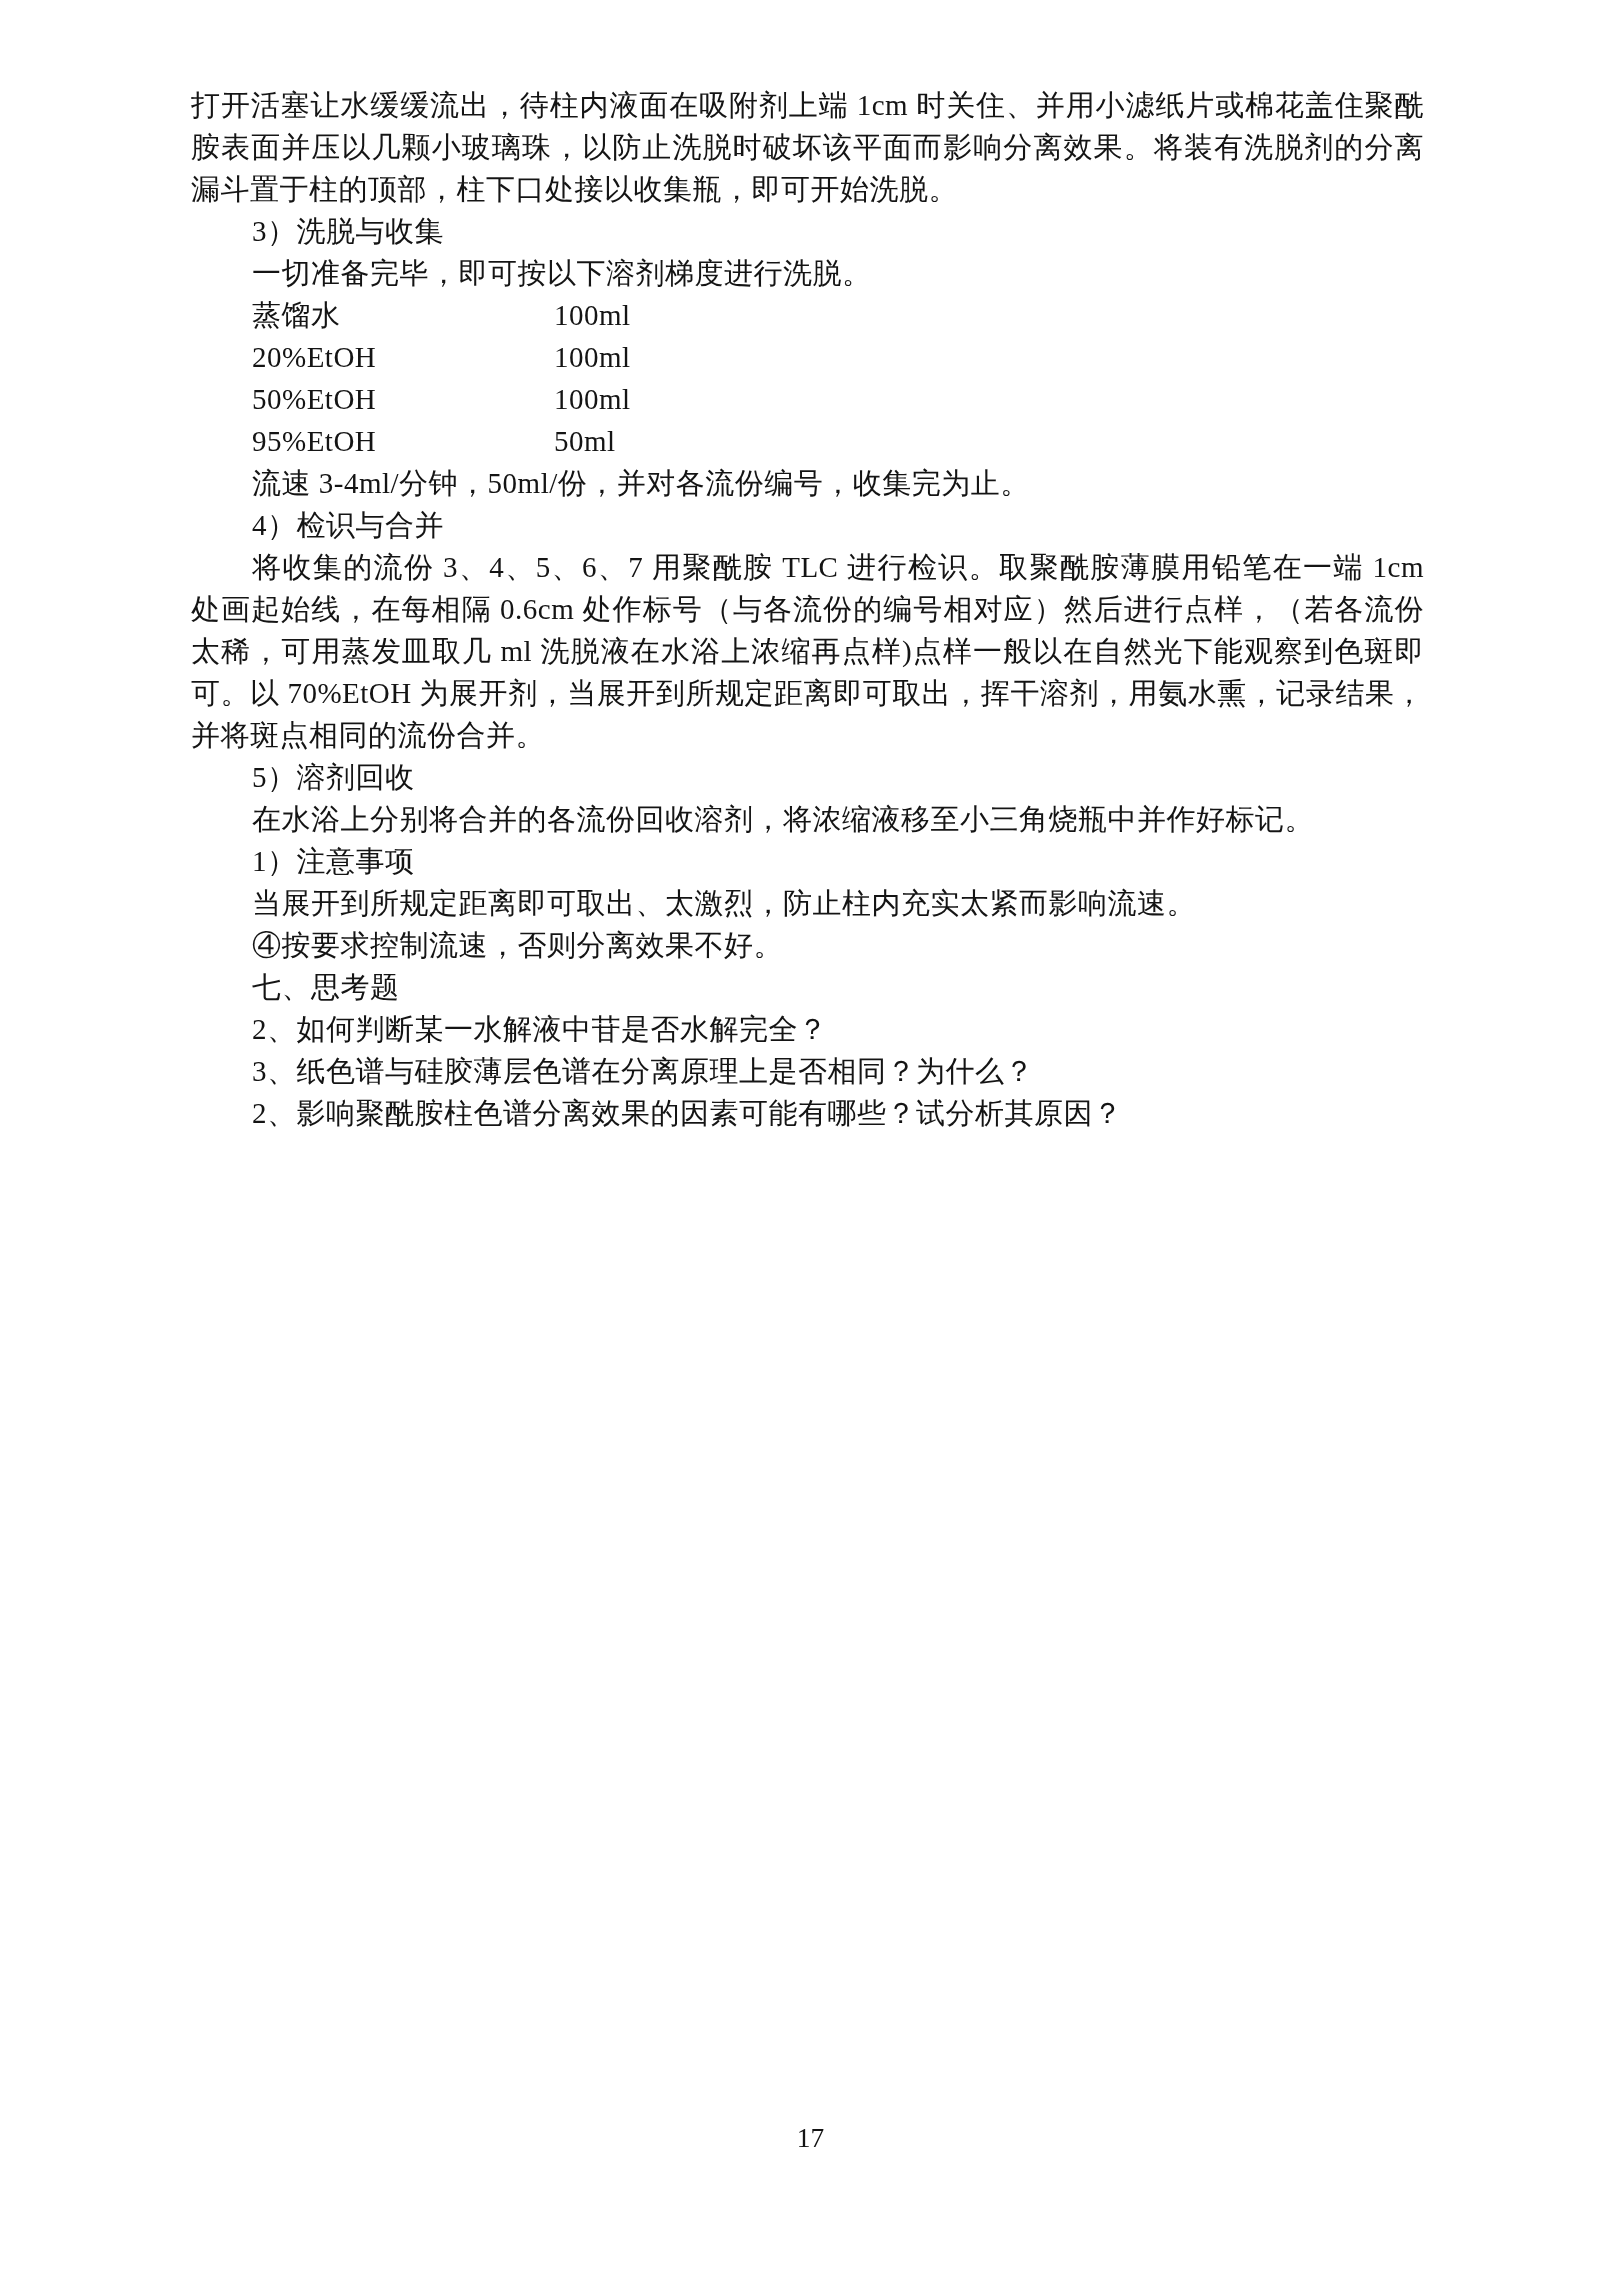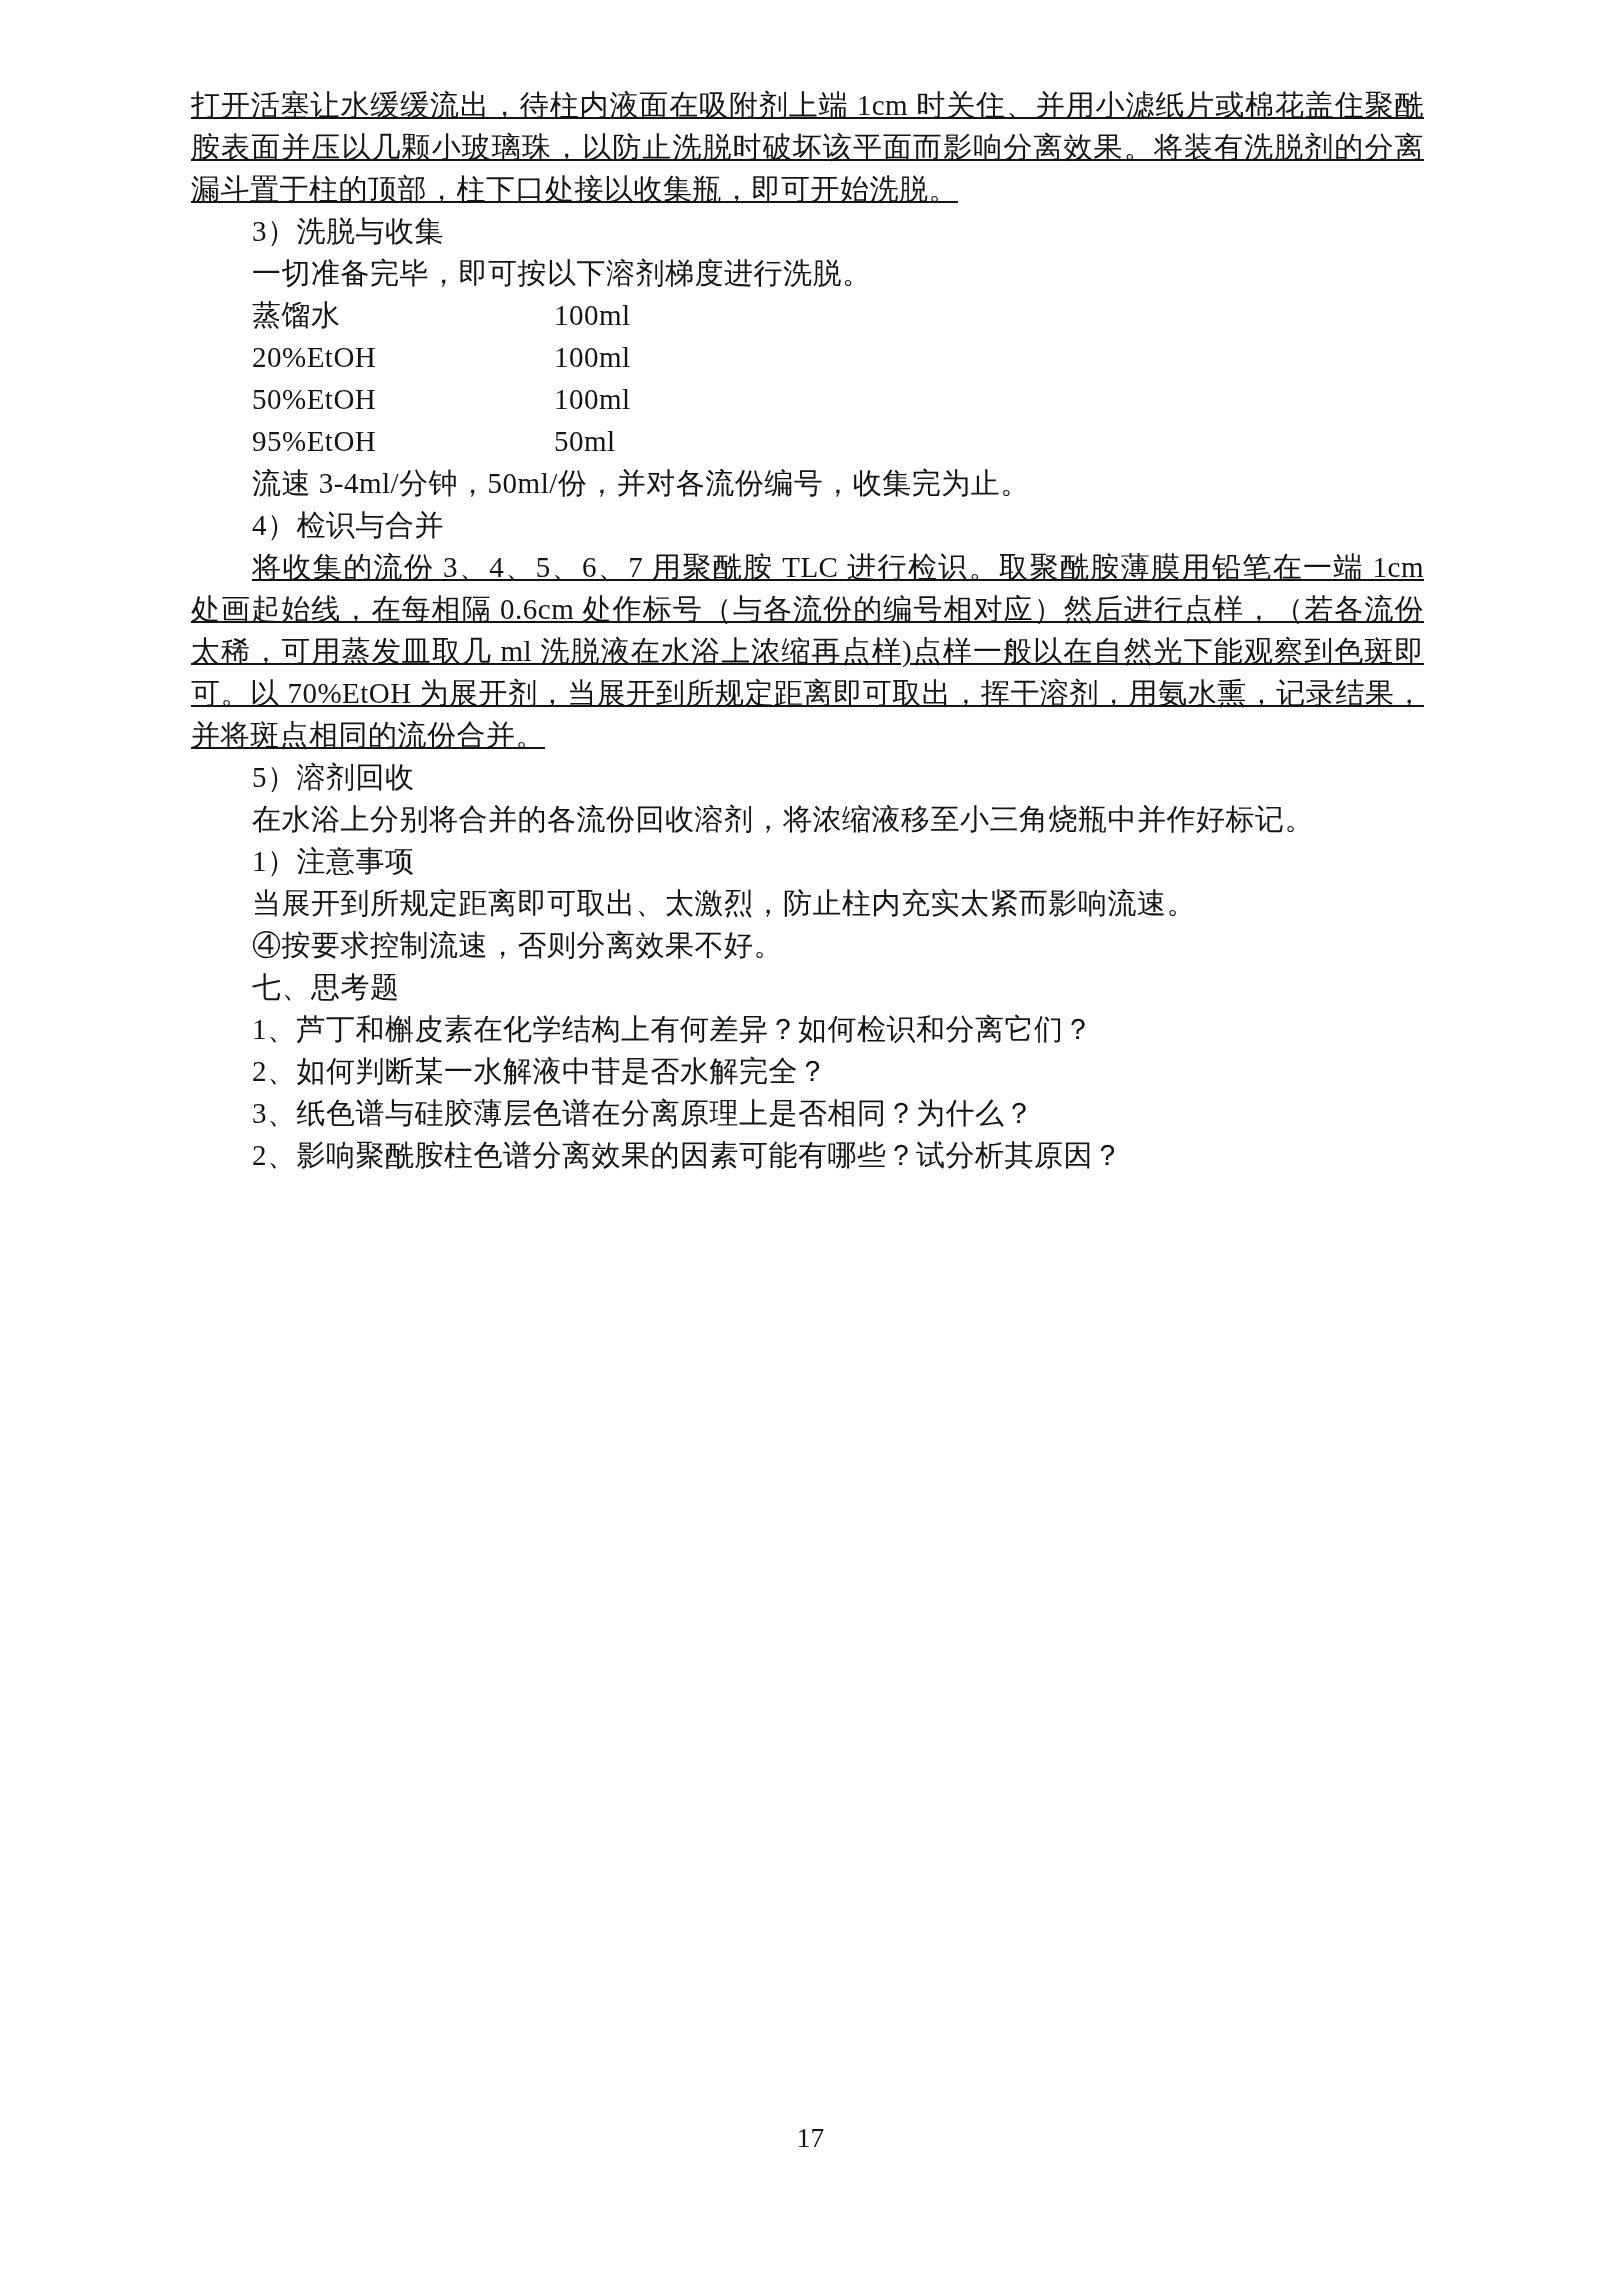--- a/index.html
+++ b/index.html
@@ -27,21 +27,20 @@
     letter-spacing: 0.5px;
   }
   .para {
     margin: 0;
     padding: 0;
     white-space: normal;
   }
   .justify {
     text-align: justify;
     text-justify: inter-character;
-    text-decoration: underline;
   }
   .indent {
     text-indent: 61px;
   }
   .bold {
     font-weight: normal;
   }
   .solvent-row {
     padding-left: 61px;
   }
@@ -89,21 +88,20 @@
     <p class="para indent justify">将收集的流份 3、4、5、6、7 用聚酰胺 TLC 进行检识。取聚酰胺薄膜用铅笔在一端 1cm 处画起始线，在每相隔 0.6cm 处作标号（与各流份的编号相对应）然后进行点样，（若各流份太稀，可用蒸发皿取几 ml 洗脱液在水浴上浓缩再点样)点样一般以在自然光下能观察到色斑即可。以 70%EtOH 为展开剂，当展开到所规定距离即可取出，挥干溶剂，用氨水熏，记录结果，并将斑点相同的流份合并。</p>
 
     <p class="para indent">5）溶剂回收</p>
     <p class="para indent">在水浴上分别将合并的各流份回收溶剂，将浓缩液移至小三角烧瓶中并作好标记。</p>
 
     <p class="para indent">1）注意事项</p>
     <p class="para indent">当展开到所规定距离即可取出、太激烈，防止柱内充实太紧而影响流速。</p>
     <p class="para indent">④按要求控制流速，否则分离效果不好。</p>
 
     <p class="para indent bold">七、思考题</p>
-    <p class="para indent">1、芦丁和槲皮素在化学结构上有何差异？如何检识和分离它们？</p>
     <p class="para indent">2、如何判断某一水解液中苷是否水解完全？</p>
     <p class="para indent">3、纸色谱与硅胶薄层色谱在分离原理上是否相同？为什么？</p>
     <p class="para indent">2、影响聚酰胺柱色谱分离效果的因素可能有哪些？试分析其原因？</p>
 
   </div>
 
   <div class="footer">17</div>
 </div>
 
 

